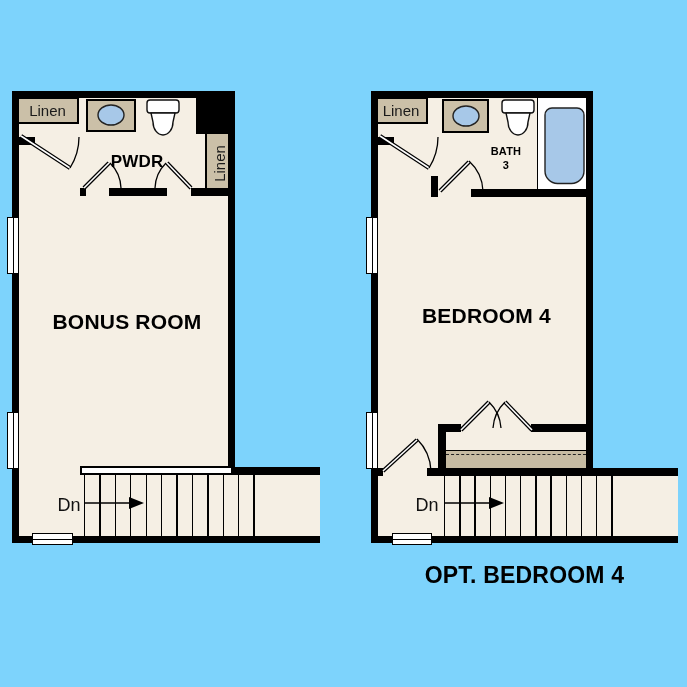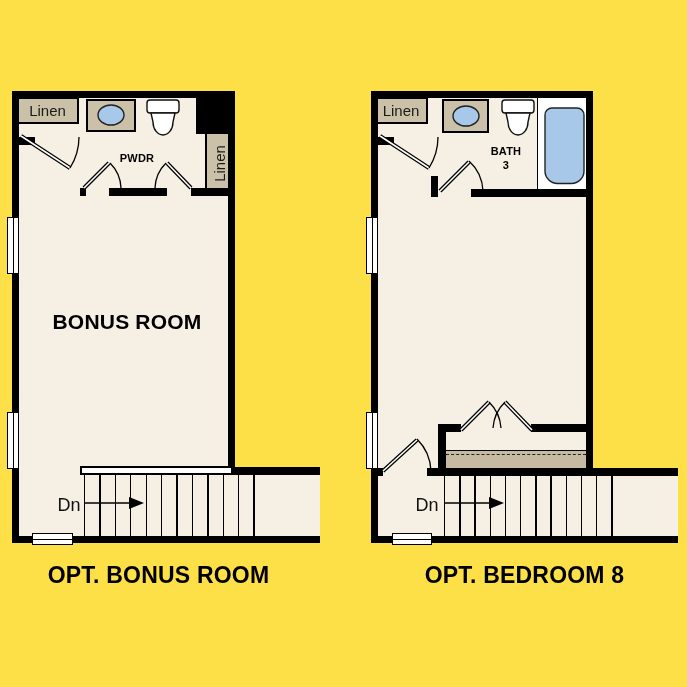--- a/index.html
+++ b/index.html
@@ -1,17 +1,17 @@
 <!DOCTYPE html>
 <html><head>
 <meta charset="utf-8">
 <style>
   html,body{margin:0;padding:0;background:#ffffff;}
   #canvas{
-    position:relative;width:687px;height:687px;background:#fde047;overflow:hidden;
+    position:relative;width:687px;height:687px;background:#7dd3fc;overflow:hidden;
     font-family:"Liberation Sans", sans-serif;color:#000;
   }
   .abs{position:absolute;}
   .floor{position:absolute;background:#f5efe4;}
   .wall{position:absolute;background:#000000;}
   .cab{position:absolute;background:#cbc0a8;border:2px solid #000;box-sizing:border-box;
        display:flex;align-items:center;justify-content:center;font-size:15px;color:#1a1a1a;}
   .window{position:absolute;background:#ffffff;border:1.6px solid #000;box-sizing:border-box;}
   .window .mid-v{position:absolute;top:0;bottom:0;left:50%;width:1px;background:#000;}
   .window .mid-h{position:absolute;left:0;right:0;top:50%;height:1px;background:#000;}
@@ -56,24 +56,23 @@
   <div class="window" style="left:7px;top:217px;width:12px;height:57px;">
       <div class="mid-v"></div>
     </div>
   <div class="window" style="left:7px;top:412px;width:12px;height:57px;">
       <div class="mid-v"></div>
     </div>
   <div class="window" style="left:32px;top:533px;width:41px;height:12px;">
       <div class="mid-h"></div>
     </div>
 
-  <div class="lbl" style="left:87px;top:152px;width:100px;font-size:11px;">PWDR</div>
+  <div class="lbl" style="left:87px;top:152px;width:100px;font-size:17px;">PWDR</div>
   <div class="lbl lbl-room" style="left:24px;top:310px;width:206px;">BONUS ROOM</div>
   <div class="lbl-small abs" style="left:56px;top:495px;width:26px;">Dn</div>
-  <div class="lbl lbl-cap" style="left:7px;top:562px;width:303px;">OPT. BONUS ROOM</div>
 
   <div class="floor" style="left:378px;top:98px;width:208px;height:438px;"></div>
   <div class="floor" style="left:586px;top:476px;width:92px;height:60px;"></div>
 
   <div class="cab" style="left:374px;top:97px;width:54px;height:27px;">
     <span>Linen</span>
   </div>
   <div class="cab" style="left:442px;top:99px;width:47px;height:34px;"></div>
   <div style="position:absolute;left:537px;top:97px;width:50px;height:100px;background:#fff;border:1.6px solid #000;box-sizing:border-box;"></div>
   <div style="position:absolute;left:446px;top:450px;width:140px;height:18px;background:#c6bba2;border-top:1.6px solid #000;box-sizing:border-box;">
@@ -103,22 +102,23 @@
       <div class="mid-v"></div>
     </div>
   <div class="window" style="left:392px;top:533px;width:40px;height:12px;">
       <div class="mid-h"></div>
     </div>
 
   <div class="lbl" style="left:468px;top:145px;width:76px;font-size:11px;line-height:1.25;">
     <div>BATH</div>
     <div>3</div>
   </div>
+  <div class="lbl lbl-room" style="left:384px;top:304px;width:205px;">BEDROOM 4</div>
   <div class="lbl-small abs" style="left:414px;top:495px;width:26px;">Dn</div>
-  <div class="lbl lbl-cap" style="left:372px;top:562px;width:305px;">OPT. BEDROOM 8</div>
+  <div class="lbl lbl-cap" style="left:372px;top:562px;width:305px;">OPT. BEDROOM 4</div>
 
   <svg width="687" height="687" viewBox="0 0 687 687">
 
     <g>
       <line x1="21" y1="136" x2="70" y2="168" stroke="#000" stroke-width="4"></line>
       <line x1="21" y1="136" x2="70" y2="168" stroke="#fff" stroke-width="1.6"></line>
       <path d="M70,168 A58,58 0 0 0 79,137" fill="none" stroke="#000" stroke-width="1.3"></path>
     </g>
 
     <g>

